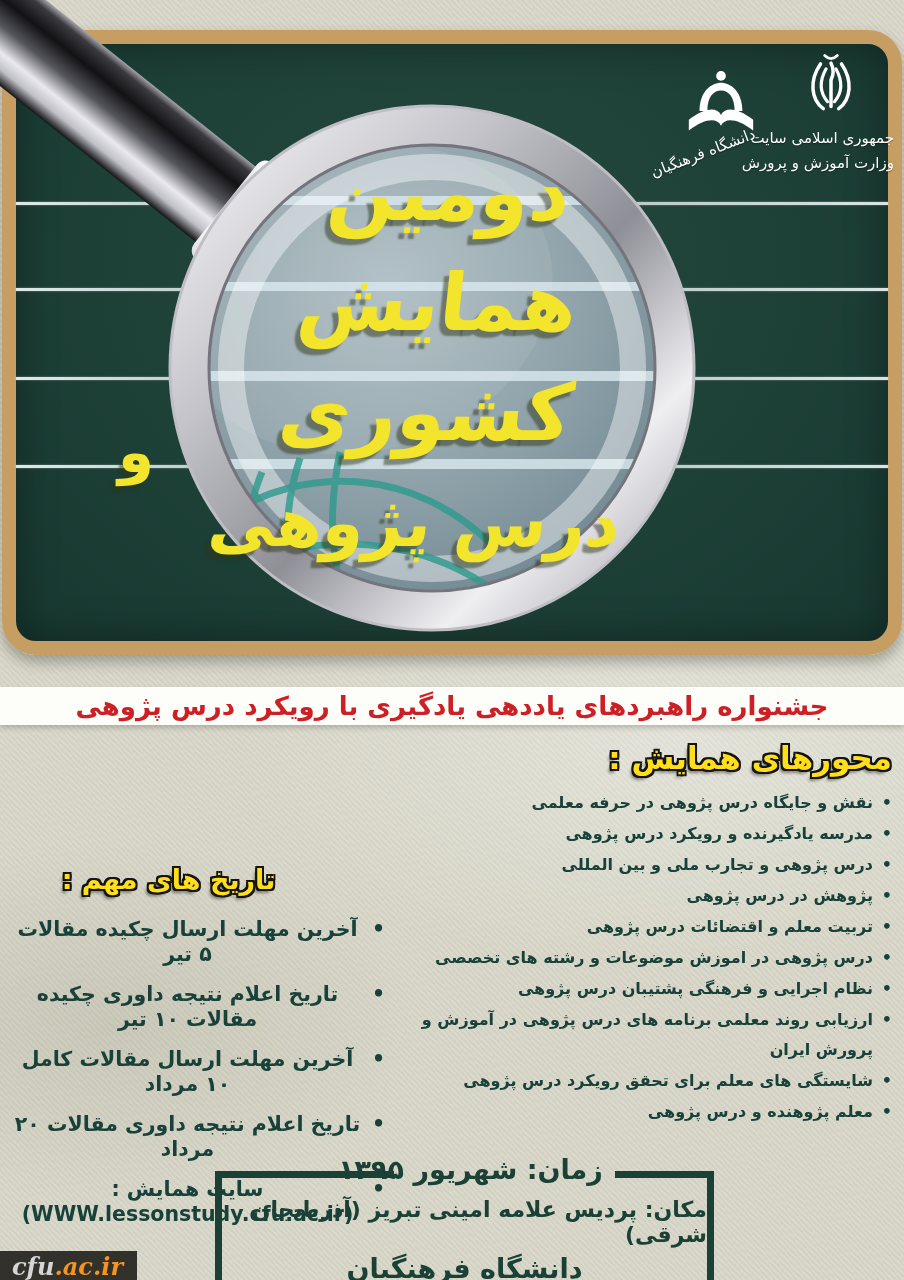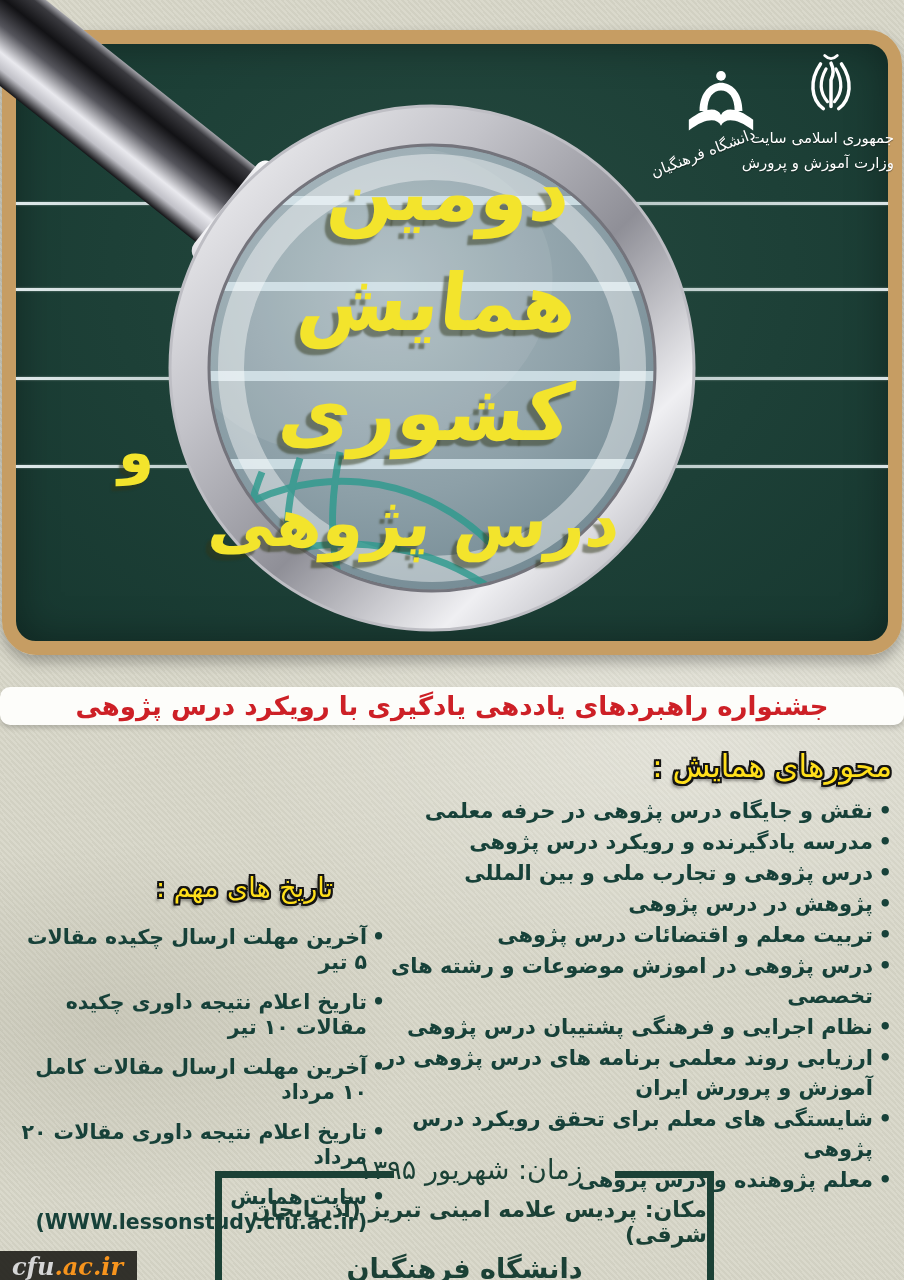--- a/index.html
+++ b/index.html
@@ -31,45 +31,45 @@
   
   .ministry{position:absolute;left:768px;top:52px;width:126px;text-align:center;color:#fff;direction:rtl;}
   .ministry .logo-svg{display:block;margin:0 auto;}
   .ministry-line{font-size:15px;margin-top:7px;white-space:nowrap;text-shadow:0 1px 1px rgba(0,0,0,.4);}
   .university{position:absolute;left:656px;top:66px;width:130px;color:#fff;}
   .university .logo-svg{display:block;margin:0 auto;}
   .university-label{position:absolute;left:-28px;top:78px;width:150px;text-align:center;font-size:15px;
     transform:rotate(-21deg);white-space:nowrap;text-shadow:0 1px 1px rgba(0,0,0,.4);}
   
   .banner{position:absolute;left:0;top:687px;width:904px;height:38px;background:#fdfdfa;
-    display:flex;align-items:center;justify-content:center;box-shadow:0 3px 5px rgba(0,0,0,.18);direction:rtl;border-radius:10px;}
+    display:flex;align-items:center;justify-content:center;box-shadow:0 3px 5px rgba(0,0,0,.18);direction:rtl;}
   .banner-text{font-size:26px;font-weight:bold;color:#cd2026;}
   
-  .yellow-heading{color:#ffdf1b;font-weight:normal;margin:12px;
+  .yellow-heading{color:#ffdf1b;font-weight:bold;margin:4px;
     text-shadow:-2px 0 #141414,2px 0 #141414,0 -2px #141414,0 2px #141414,
       -2px -2px #141414,2px 2px #141414,-2px 2px #141414,2px -2px #141414,-3px 4px 3px rgba(0,0,0,.4);}
   .topics{position:absolute;top:736px;right:10px;width:522px;direction:rtl;text-align:right;}
   .topics .yellow-heading{font-size:31px;margin-left:0;margin-right:2px;}
-  .topics ul{list-style:none;margin:12px 0 0;padding:0;font-size:21px;font-weight:bold;
+  .topics ul{list-style:none;margin:12px 0 0;padding:0;font-size:16px;font-weight:bold;
     color:#174139;line-height:30px;}
   .topics li{position:relative;padding-right:21px;margin-bottom:1px;}
   .topics li::before,.dates li::before{content:"•";position:absolute;right:2px;top:0;color:#174139;}
-  .dates{position:absolute;top:860px;right:509px;width:395px;direction:rtl;text-align:right;}
+  .dates{position:absolute;top:860px;right:509px;width:395px;direction:rtl;text-align:center;}
   .dates .yellow-heading{font-size:27px;margin-right:62px;}
   .dates ul{list-style:none;margin:22px 8px 0;padding:0;font-size:20.5px;font-weight:bold;
     color:#174139;line-height:25px;}
   .dates li{position:relative;padding-right:20px;margin-bottom:15px;}
   
   .footer-frame{position:absolute;left:215px;top:1171px;width:485px;height:109px;
     border-left:7px solid #1b4136;border-right:7px solid #1b4136;direction:rtl;}
   .frame-top-seg{position:absolute;top:0;height:7px;background:#1b4136;}
   .seg-right{right:0;width:92px;}   
   .seg-left{left:0;width:172px;}
   .footer-time{position:absolute;top:-17px;left:12px;right:0;text-align:center;
-    font-size:27px;font-weight:normal;color:#1b4136;}
+    font-size:27px;font-weight:bold;color:#1b4136;}
   .footer-place{margin-top:26px;text-align:right;font-size:22px;font-weight:bold;color:#1b4136;}
   .footer-univ{margin-top:6px;text-align:center;font-size:27px;font-weight:bold;color:#1b4136;}
   
   .watermark{position:absolute;left:0;top:1251px;background:rgba(26,25,21,.88);
     padding:1px 14px 4px 12px;font-family:"DejaVu Serif",serif;font-style:italic;font-weight:bold;
     font-size:24px;}
   .wm-prefix{color:#d6d6d6;}
   .wm-suffix{color:#f7941d;}
 </style>
 </head>

